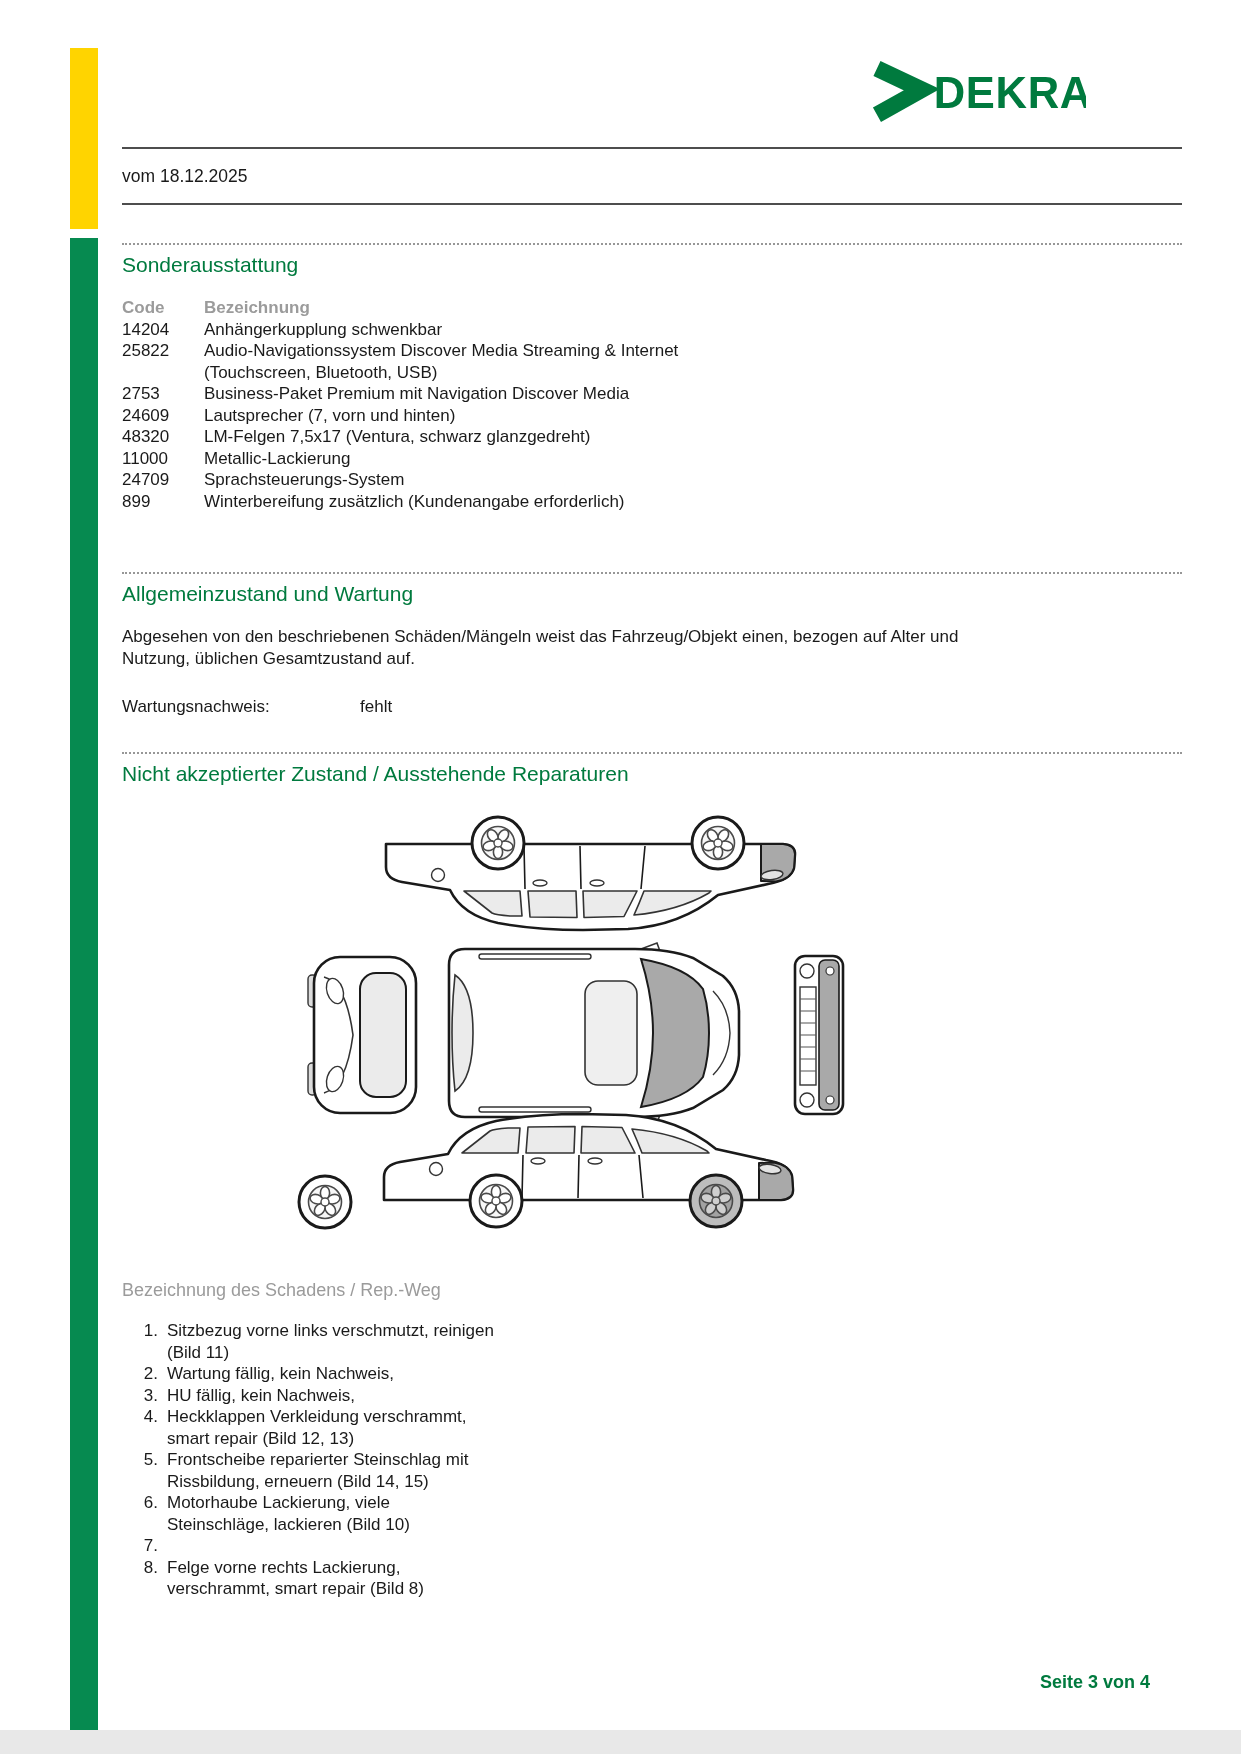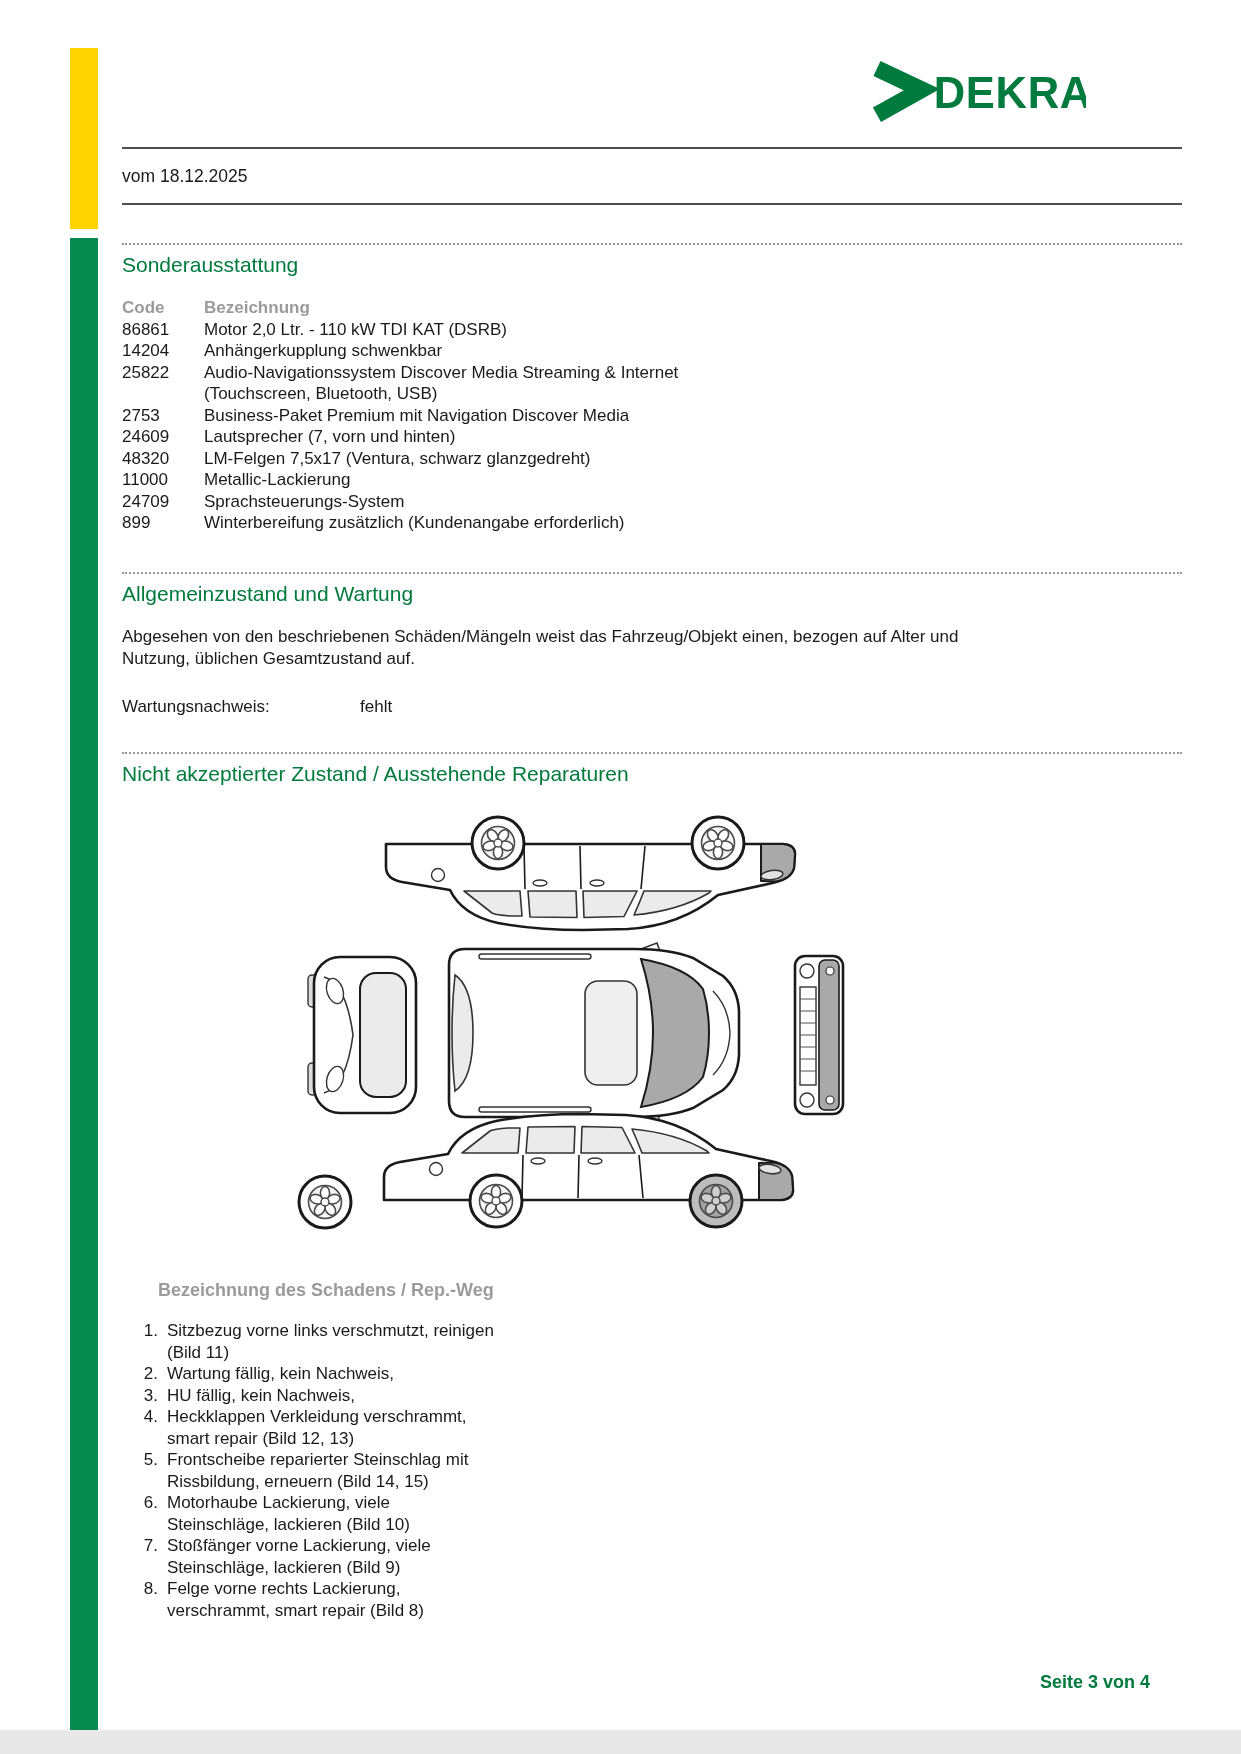--- a/index.html
+++ b/index.html
@@ -23,21 +23,21 @@
   .bar.green{top:238px;height:1516px;background:var(--bar_green);}
   .logo{position:absolute;left:858px;top:58px;width:228px;height:66px;}
   .hdr-block{
     position:absolute;left:122px;top:147px;width:1060px;height:54px;
     border-top:2px solid var(--rule_gray);border-bottom:2px solid var(--rule_gray);
     display:flex;justify-content:space-between;align-items:center;
     font-size:17.5px;white-space:pre;
   }
   .dotted{position:absolute;left:122px;width:1060px;border-top:2px dotted #979797;height:0;}
   .sec-title{position:absolute;left:122px;color:var(--dekra_green);font-size:21px;font-weight:normal;}
-  .gray-title{position:absolute;left:122px;color:var(--gray_heading);font-size:18px;font-weight:bold;margin-left:36px;}
+  .gray-title{position:absolute;left:122px;color:var(--gray_heading);font-size:18px;font-weight:normal;}
   table.equip{position:absolute;left:122px;top:297px;border-collapse:collapse;font-size:17px;line-height:21.5px;}
   table.equip td,table.equip th{padding:0;vertical-align:top;text-align:left;font-weight:normal;}
   table.equip .code-cell{width:82px;margin-top:36px;}
   table.equip .desc-cell{white-space:pre-line;}
   table.equip thead th{color:var(--gray_heading);font-weight:bold;}
   .para{position:absolute;left:122px;width:1060px;font-size:17px;line-height:22px;white-space:pre-line;}
   .kv{position:absolute;left:122px;font-size:17px;}
   .kv .k{display:inline-block;width:238px;}
   .diagram{position:absolute;left:280px;top:803px;width:580px;height:440px;}
   .damage-list{position:absolute;left:131px;top:1320px;width:470px;font-size:17px;line-height:21.5px;}
@@ -67,24 +67,20 @@
   <div class="sec-title" style="top:253px">Sonderausstattung</div>
 
   <table class="equip">
     <thead>
       <tr>
         <th class="code-cell">Code</th>
         <th>Bezeichnung</th>
       </tr>
     </thead>
     <tbody id="equip-body">
-        <tr>
-          <td class="code-cell">86861</td>
-          <td class="desc-cell">Motor 2,0 Ltr. - 110 kW TDI KAT (DSRB)</td>
-        </tr>
         <tr>
           <td class="code-cell">14204</td>
           <td class="desc-cell">Anhängerkupplung schwenkbar</td>
         </tr>
         <tr>
           <td class="code-cell">25822</td>
           <td class="desc-cell">Audio-Navigationssystem Discover Media Streaming &amp; Internet
 (Touchscreen, Bluetooth, USB)</td>
         </tr>
         <tr>
@@ -238,22 +234,20 @@
         <span class="txt">Frontscheibe reparierter Steinschlag mit
 Rissbildung, erneuern (Bild 14, 15)</span>
       </div>
       <div class="damage-item">
         <span class="num">6.</span>
         <span class="txt">Motorhaube Lackierung, viele
 Steinschläge, lackieren (Bild 10)</span>
       </div>
       <div class="damage-item">
         <span class="num">7.</span>
-        <span class="txt">Stoßfänger vorne Lackierung, viele
-Steinschläge, lackieren (Bild 9)</span>
       </div>
       <div class="damage-item">
         <span class="num">8.</span>
         <span class="txt">Felge vorne rechts Lackierung,
 verschrammt, smart repair (Bild 8)</span>
       </div>
     </div>
 
   <div class="footer">Seite 3 von 4</div>
 

